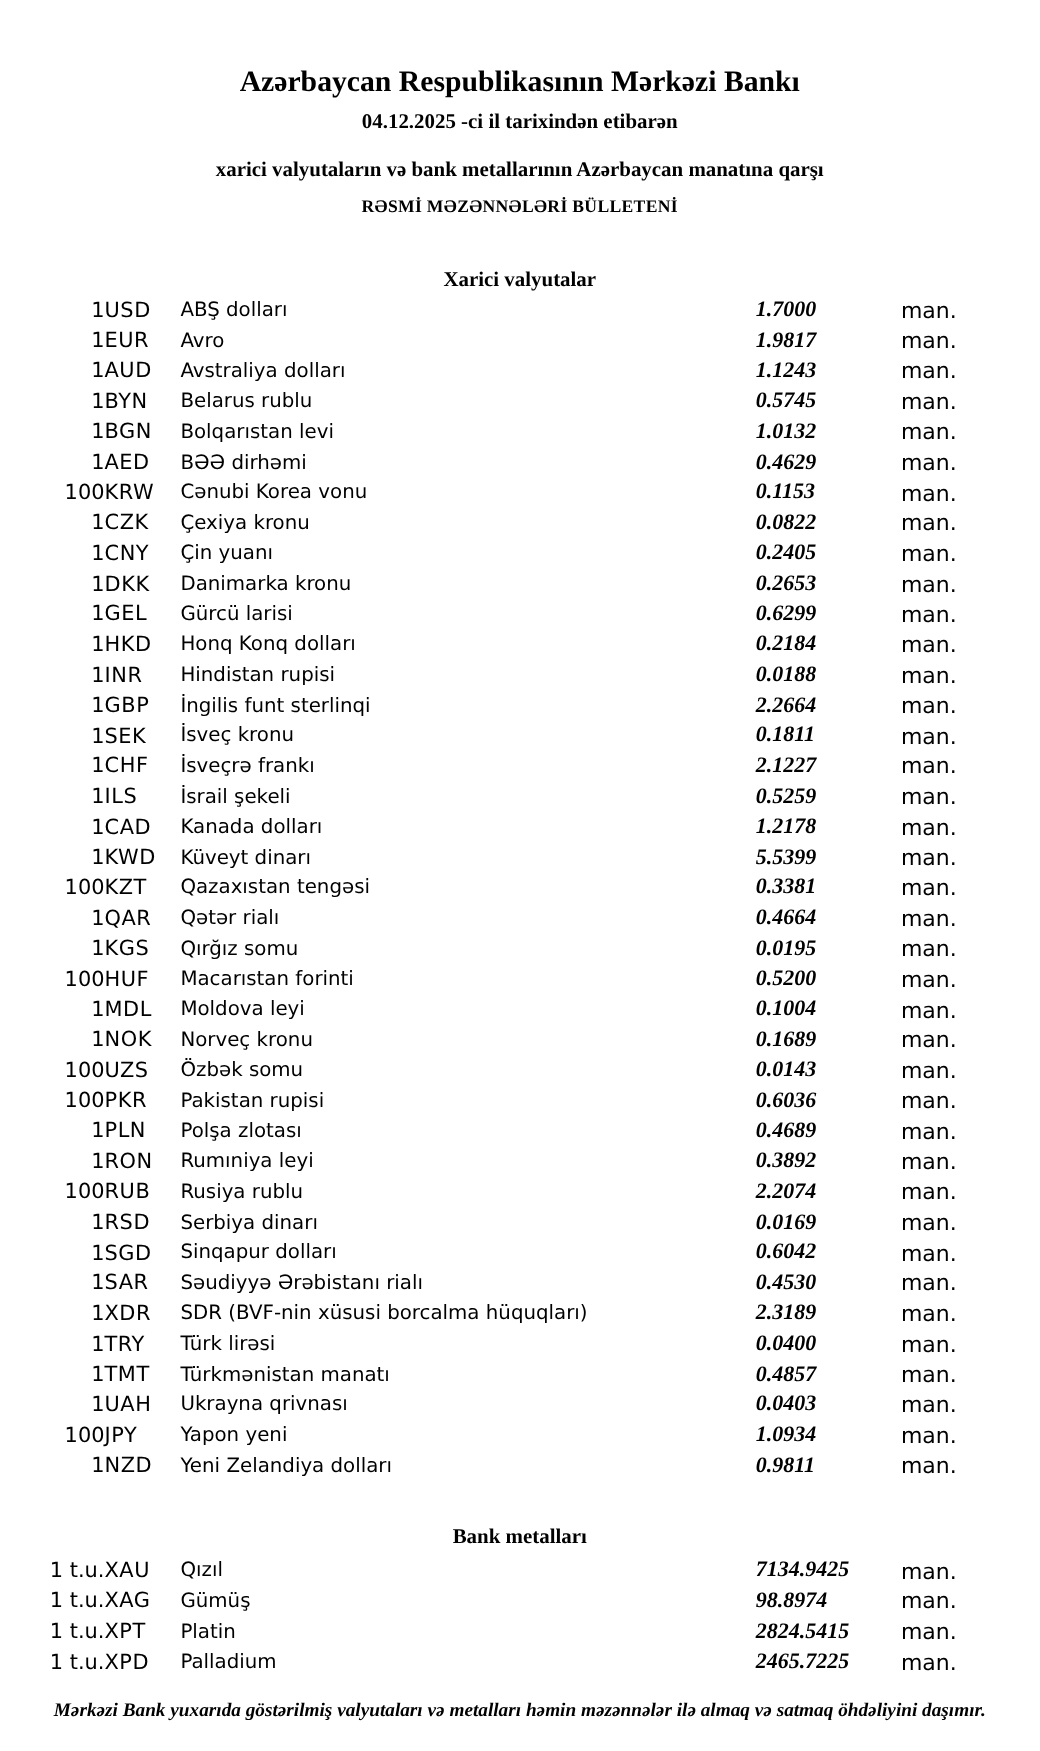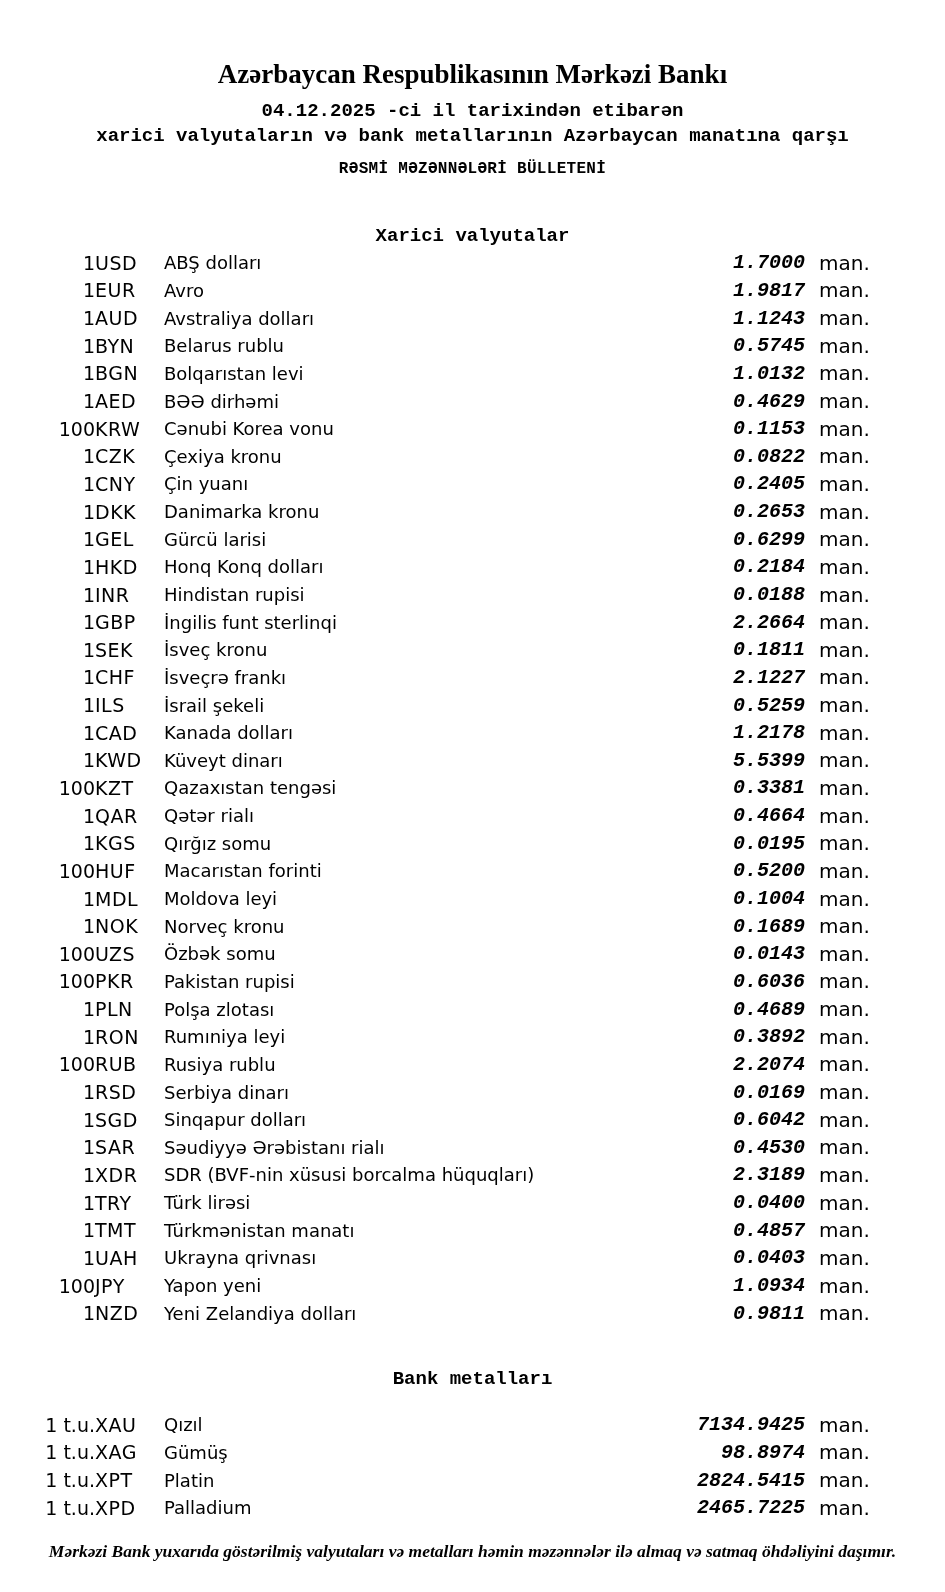--- a/index.html
+++ b/index.html
@@ -5,55 +5,55 @@
   * { box-sizing: border-box; margin: 0; padding: 0; }
   html, body { background: #ffffff; }
   body {
     width: 945px;
     height: 1592px;
     color: #000000;
     font-family: "DejaVu Sans", sans-serif;
     overflow: hidden;
   }
   .serif-bold { font-family: "Liberation Serif", serif; font-weight: bold; }
-  .centered { text-align: center; font-family: Liberation Mono, monospace; }
+  .centered { text-align: center; }
 
   .page-title {
     padding-top: 57px;
     font-size: 27px;
     line-height: 34px;
     font-family: "Liberation Serif", serif;
     font-weight: bold;
     text-align: center;
   }
   .date-line {
     margin-top: 8px;
     font-size: 19px;
     line-height: 24px;
   }
   .subtitle-line {
-    margin-top: 1px;
+    margin-top: 20px;
     font-size: 19px;
     line-height: 24px;
   }
   .bulletin-title {
     margin-top: 9px;
     font-size: 16px;
     line-height: 25px;
     letter-spacing: 0.3px;
   }
   .section-heading {
     font-size: 19px;
     line-height: 24px;
   }
   .section-heading.currencies { margin-top: 42px; }
   .section-heading.metals { margin-top: 40px; }
 
   .rows { margin-top: 1px; }
-  .rows.metal-rows { margin-top: 20px; }
+  .rows.metal-rows { margin-top: 4px; }
 
   .row {
     display: grid;
     grid-template-columns: 67px 65px 1fr 118px 63px;
     align-items: center;
     height: 27.65px;
     padding: 0 77px 0 28px;
   }
   .qty {
     text-align: right;
@@ -64,22 +64,21 @@
     text-align: left;
     font-size: 19px;
     letter-spacing: 0.5px;
   }
   .name {
     padding-left: 4px;
     font-size: 18px;
     white-space: nowrap;
   }
   .rate {
-    text-align: right;
-    font-family: Liberation Mono, monospace;
+    font-family: Liberation Serif, serif;
     font-style: italic;
     font-weight: bold;
     font-size: 20px;
     white-space: nowrap;
   }
   .unit {
     padding-left: 14px;
     font-size: 20px;
   }
 

